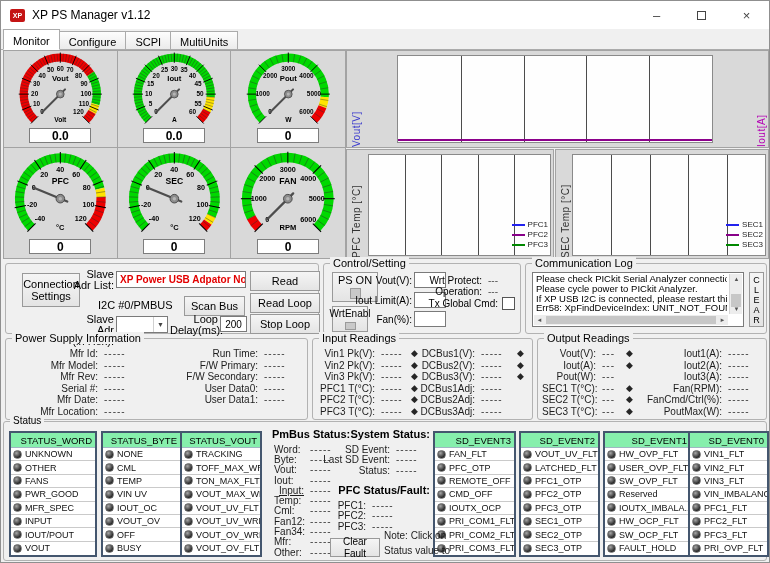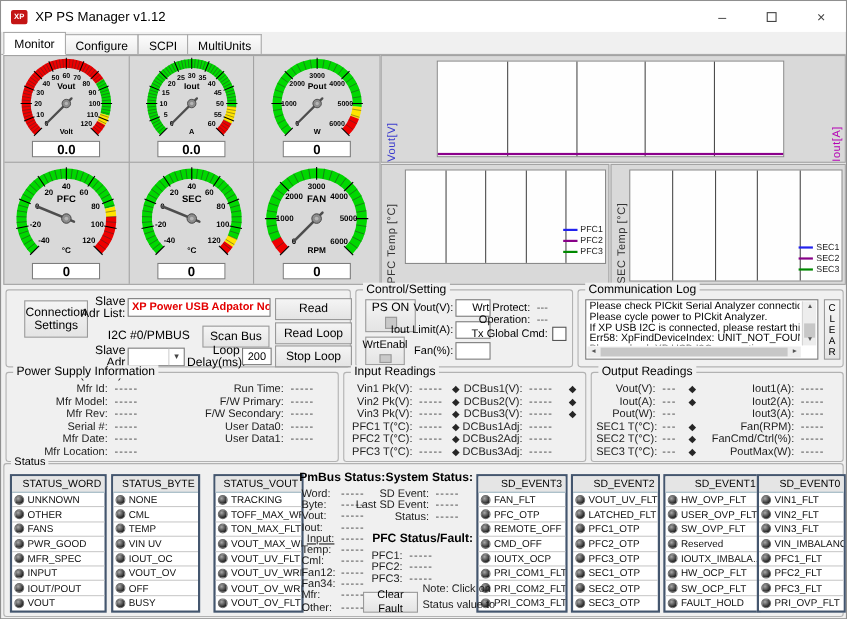--- a/index.html
+++ b/index.html
@@ -30,21 +30,21 @@
   .gauge-svg-holder svg{height:100%;}
   .valbox{width:62px;height:15px;background:#fff;border:1px solid #7d7d7d;font-weight:bold;font-size:12px;
           text-align:center;line-height:14px;margin-bottom:4px;flex:none;}
   
   .chart{position:absolute;background:#d9d9d9;border:1px solid #a3a3a3;}
   .chart-top{left:345px;top:49px;width:423px;height:98px;}
   .chart-bl{left:345px;top:148px;width:208px;height:110px;}
   .chart-br{left:554px;top:148px;width:214px;height:110px;}
   .plot{position:absolute;background:#fefefe;border:1px solid #8a8a8a;}
   .plot-top{left:50px;top:4px;width:316px;height:88px;}
-  .plot-bl{left:21px;top:4px;width:183px;height:86px;}
+  .plot-bl{left:21px;top:4px;width:183px;height:102px;}
   .plot-br{left:16px;top:4px;width:194px;height:102px;}
   .vlabel{position:absolute;writing-mode:vertical-rl;transform:rotate(180deg);font-size:10px;letter-spacing:.5px;}
   .vl-left{left:4px;top:0;bottom:0;display:flex;align-items:center;}
   .vl-right{right:1px;top:0;bottom:0;display:flex;align-items:center;}
   .vline{position:absolute;top:0;bottom:0;width:1px;background:#4c4c4c;}
   .baseline{position:absolute;left:0;right:0;bottom:1px;height:2px;}
   .legend{position:absolute;right:2px;bottom:6px;display:flex;flex-direction:column;gap:2px;}
   .lg-item{display:flex;align-items:center;font-size:8px;color:#222;line-height:8px;}
   .lg-line{width:13px;height:2px;margin-right:3px;}
   
@@ -71,21 +71,21 @@
   .logbox{position:absolute;left:6px;top:8px;width:212px;height:55px;background:#fff;border:1px solid #7a7a7a;overflow:hidden;}
   .loglines{position:absolute;left:3px;top:1px;right:16px;bottom:12px;font-size:9.5px;line-height:9.8px;white-space:nowrap;overflow:hidden;}
   .vscroll{position:absolute;top:1px;right:1px;bottom:12px;width:13px;background:#ededed;border-left:1px solid #d5d5d5;}
   .hscroll{position:absolute;left:1px;right:15px;bottom:1px;height:10px;background:#ededed;display:flex;align-items:center;}
   .sbtn{font-size:6px;color:#555;width:11px;height:10px;display:flex;align-items:center;justify-content:center;flex:none;}
   .vthumb{position:absolute;left:1px;right:1px;top:20px;height:13px;background:#c7c7c7;}
   .hthumb{height:8px;background:#c7c7c7;flex:1;margin:0 1px;}
   .clearbtn{line-height:10px;font-size:9px;}
   
   .stbl{position:absolute;top:9px;border:2px solid #44566e;background:#fff;height:126px;}
-  .sthd{background:#e5e5e5;border-bottom:1px solid #9fb7c2;font-size:9.5px;text-align:right;padding:2px 3px 0 0;height:15px;color:#000;}
+  .sthd{background:#86efac;border-bottom:1px solid #9fb7c2;font-size:9.5px;text-align:right;padding:2px 3px 0 0;height:15px;color:#000;}
   .strow{display:flex;align-items:center;height:13.4px;border-bottom:1px solid #cacaca;padding-left:2px;font-size:9px;color:#101010;white-space:nowrap;overflow:hidden;}
   .strow:last-child{border-bottom:none;}
   .led{width:9px;height:9px;border-radius:50%;background:radial-gradient(circle at 35% 30%,#a8a8a8,#1f1f1f 75%);border:1px solid #6a6a6a;margin-right:3px;flex:none;}
   .bold{font-weight:bold;font-size:11px;}
   .note{position:absolute;font-size:10px;color:#1c1c1c;white-space:nowrap;}
 </style>
 </head>
 <body>
 
 <div class="win">
@@ -901,21 +901,21 @@
         </div>
         <div class="strow">
           <span class="led"></span>
           <span>OFF</span>
         </div>
         <div class="strow">
           <span class="led"></span>
           <span>BUSY</span>
         </div>
       </div>
-    <div class="stbl" style="left:190px;width:82px;">
+    <div class="stbl" style="left:176px;width:82px;">
         <div class="sthd">STATUS_VOUT</div>
         <div class="strow">
           <span class="led"></span>
           <span>TRACKING</span>
         </div>
         <div class="strow">
           <span class="led"></span>
           <span>TOFF_MAX_WRN</span>
         </div>
         <div class="strow">

